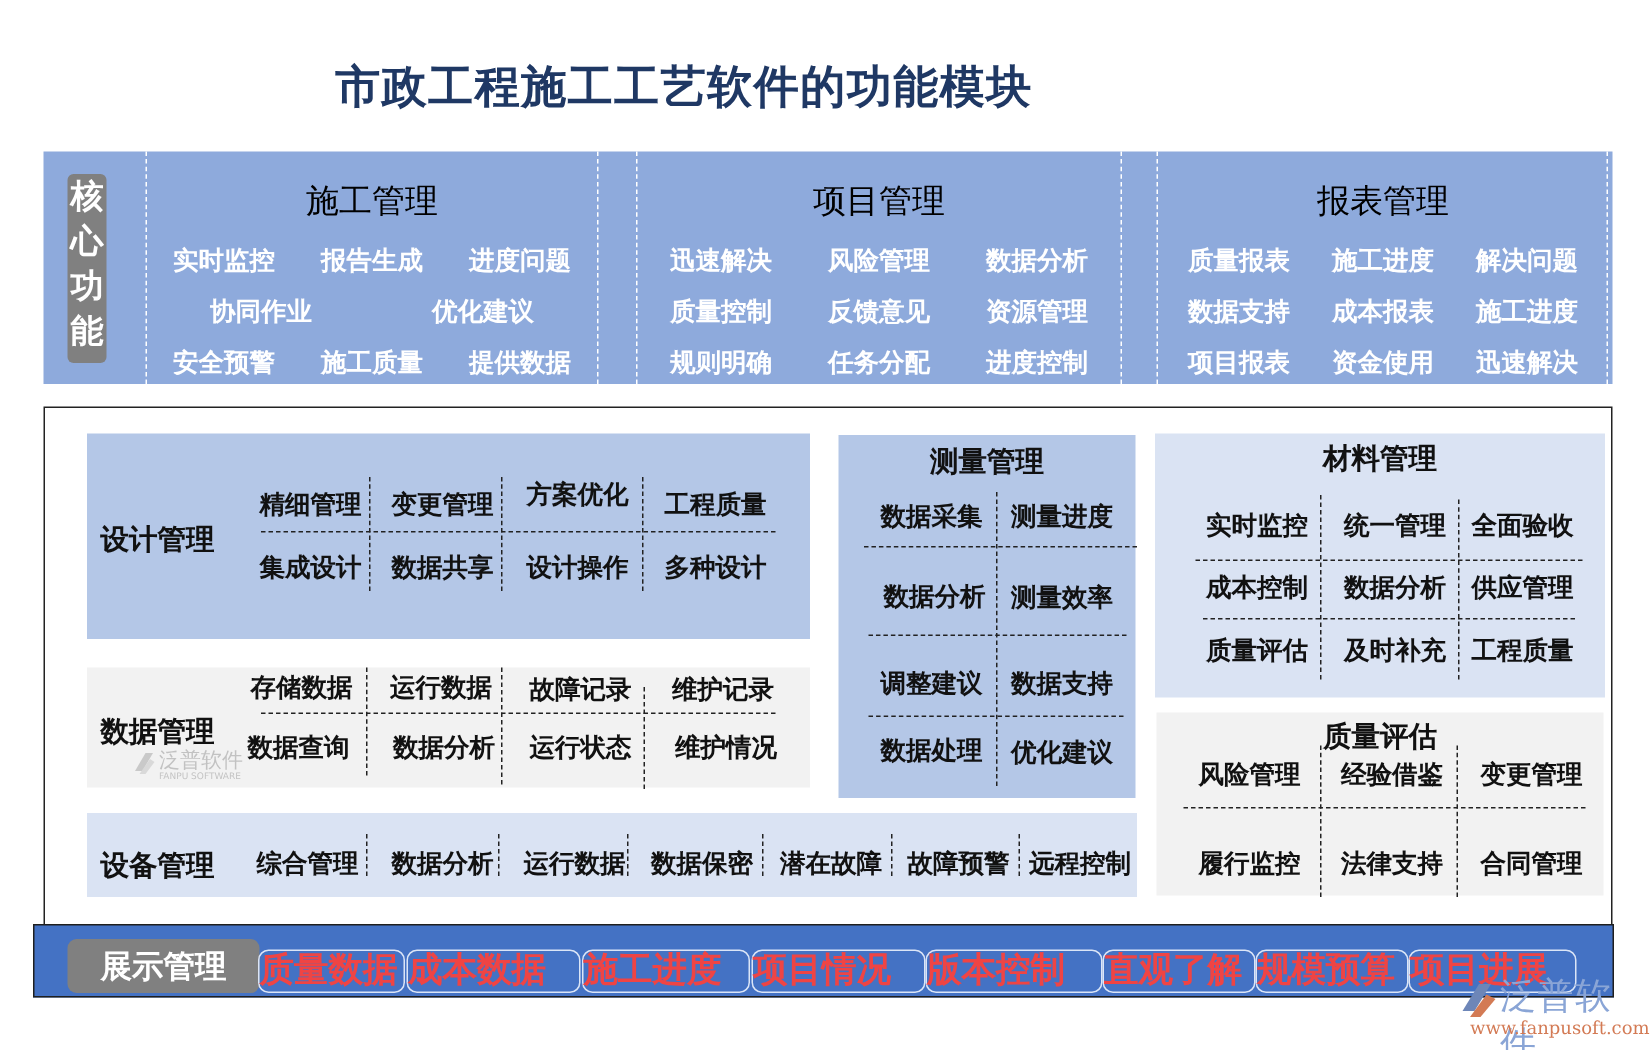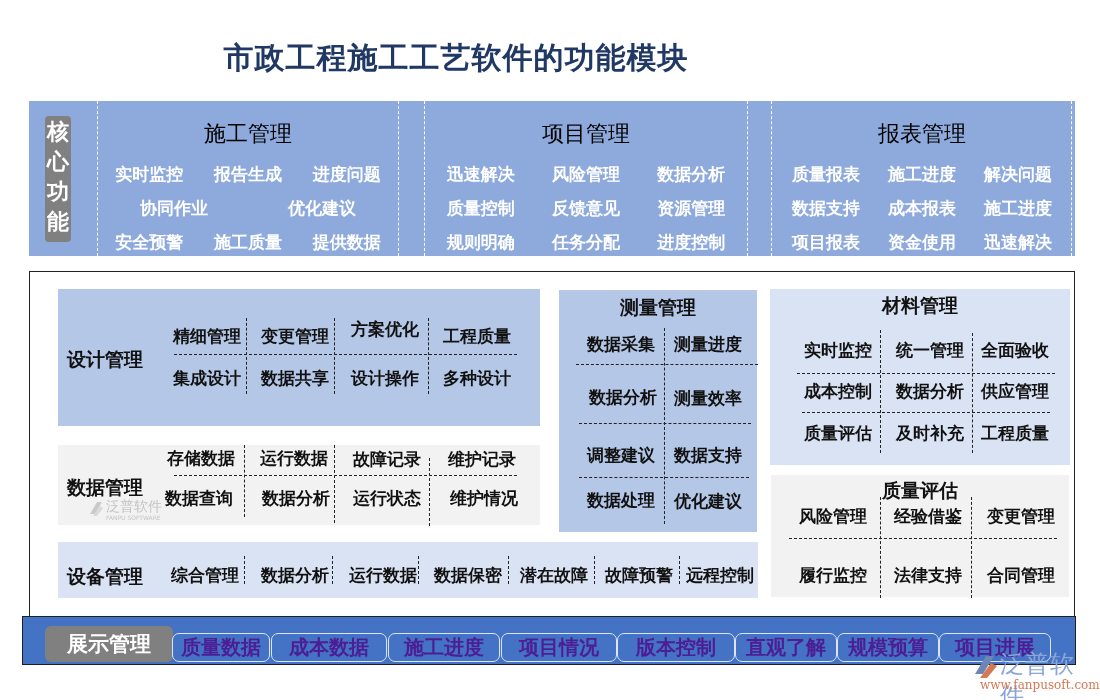--- a/index.html
+++ b/index.html
@@ -51,21 +51,21 @@
     position: absolute; left: 22px; top: 616px; width: 1054px; height: 49px;
     background: #4472c4; border: 1.5px solid #1f1f1f;
   }
   .show-label {
     position: absolute; left: 45px; top: 626px; width: 128px; height: 36px;
     background: #808080; border-radius: 6px; color: #fff; font-size: 21px; font-weight: bold;
     text-align: center; line-height: 36px;
   }
   .pill {
     position: absolute; top: 633px; height: 29px; border: 1.5px solid #dbe5f7;
-    border-radius: 7px; color: #4c1d95; font-weight: bold; font-size: 20px; text-align: center;
+    border-radius: 7px; color: #ef4444; font-weight: bold; font-size: 23px; text-align: left;
     line-height: 26px;
   }
   .watermark { position: absolute; left: 972px; top: 652px; width: 125px; height: 45px; }
   .watermark .wm-name { position: absolute; left: 28px; top: -4px; font-size: 24px; color: #8aa5d6; letter-spacing: 1px; }
   .watermark .wm-url { position: absolute; left: 8px; top: 26px; font-size: 12px; color: #d37a54; font-family: "DejaVu Serif", serif; }
   .watermark-small { position: absolute; left: 88px; top: 498px; width: 80px; height: 26px; opacity: 0.45; }
   .watermark-small .wm-name { position: absolute; left: 18px; top: 0; font-size: 14px; color: #8a8a8a; }
   .watermark-small .wm-sub { position: absolute; left: 18px; top: 16px; font-size: 6px; color: #8a8a8a; }
 </style>
 </head>

